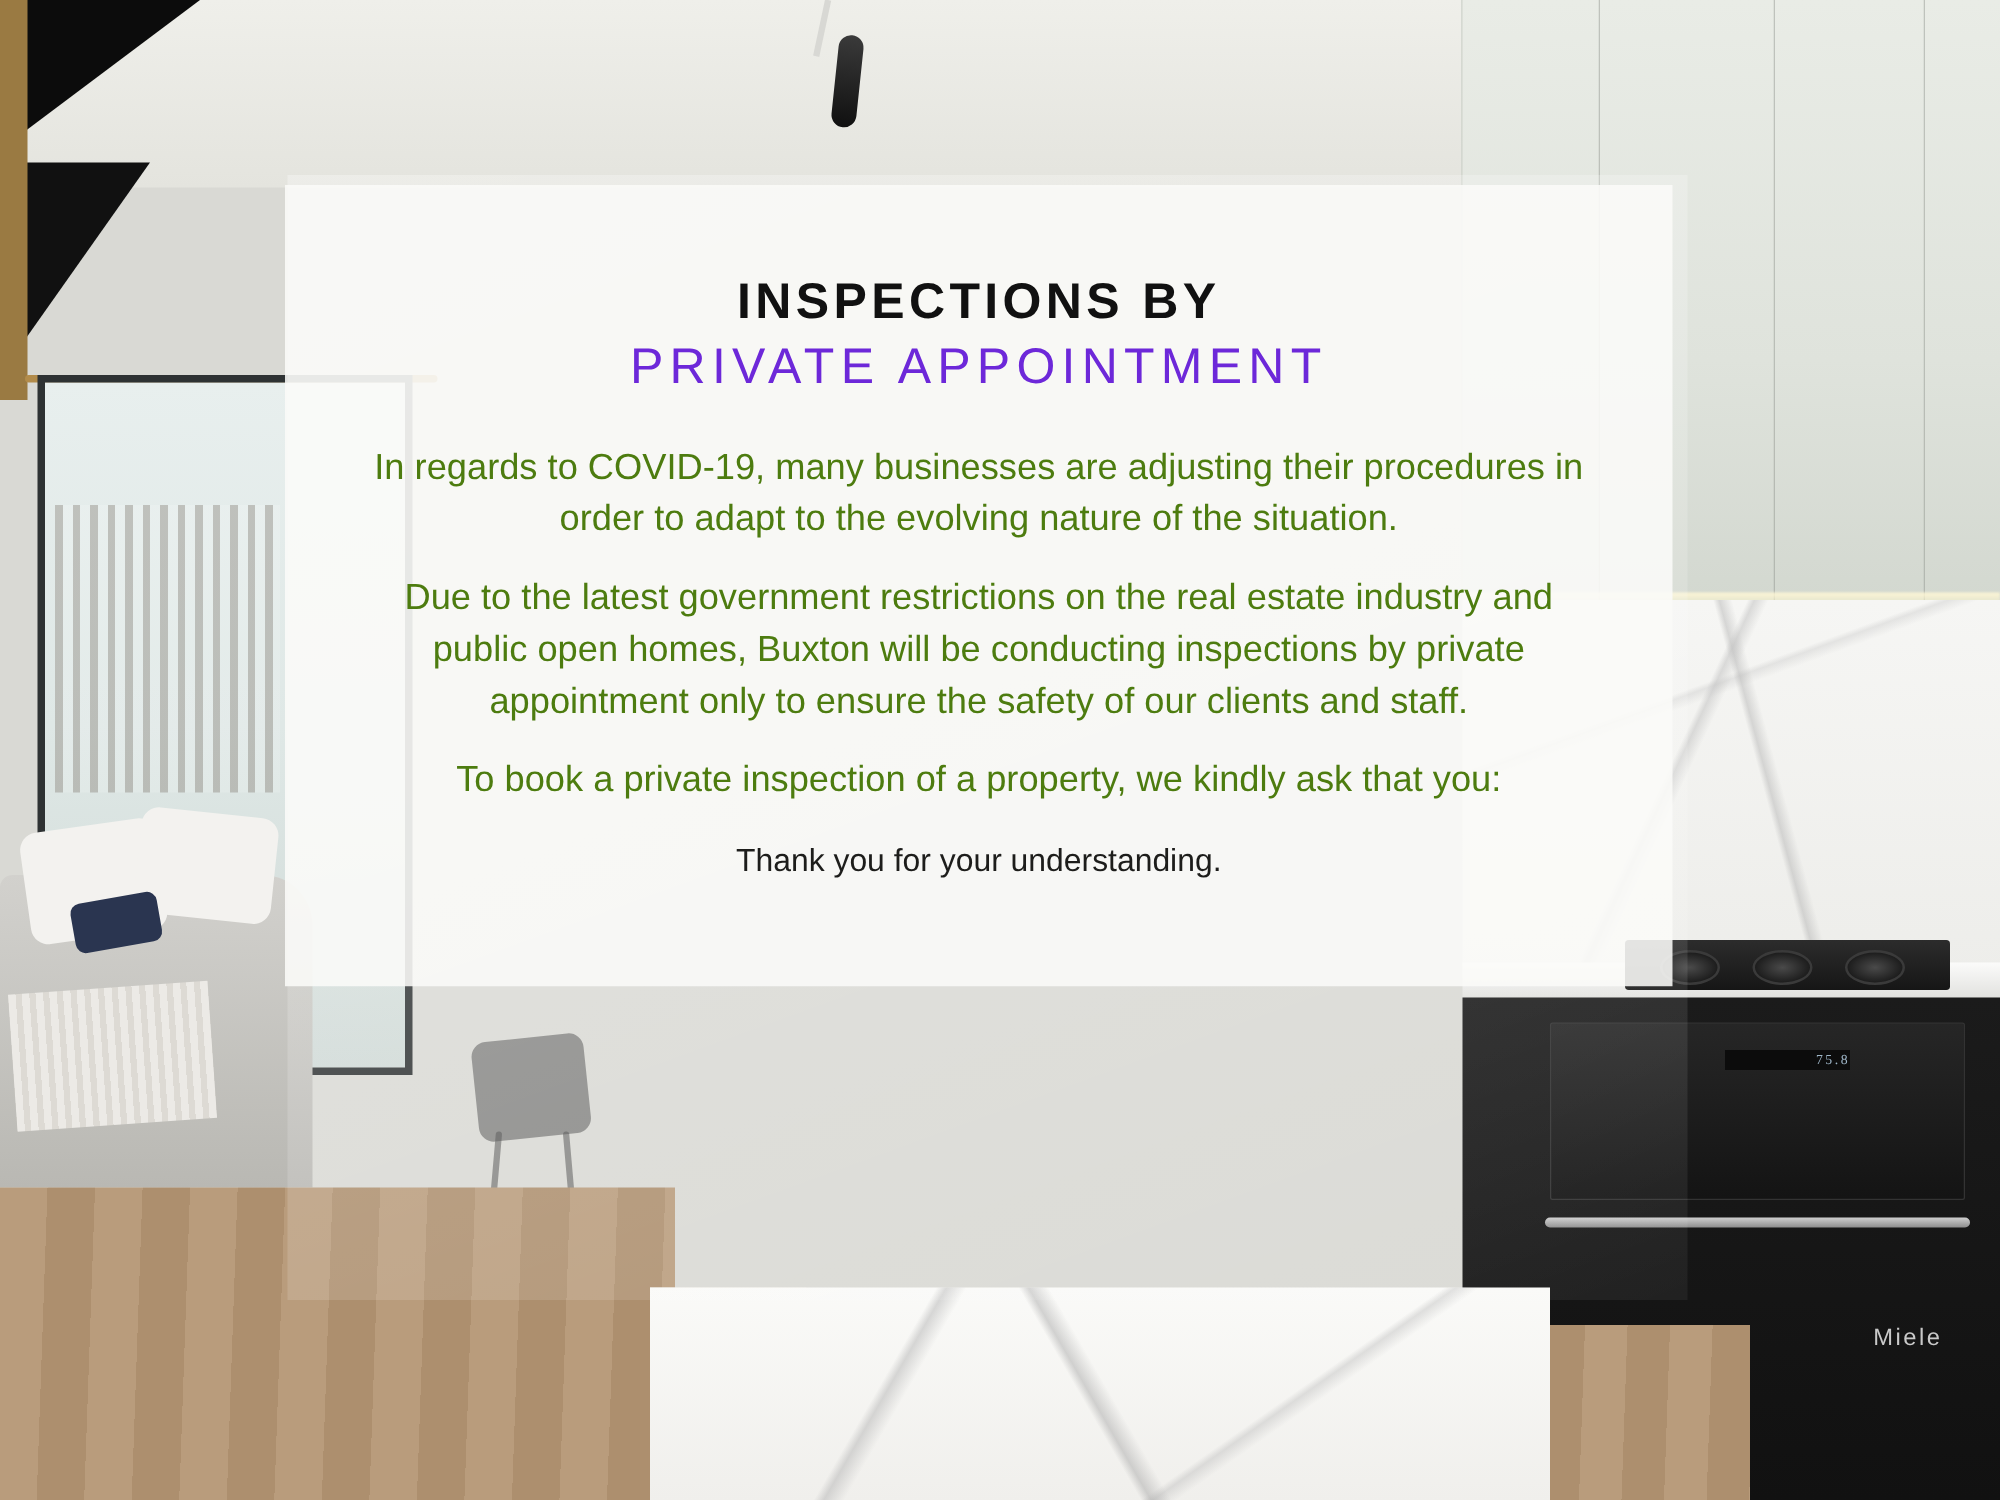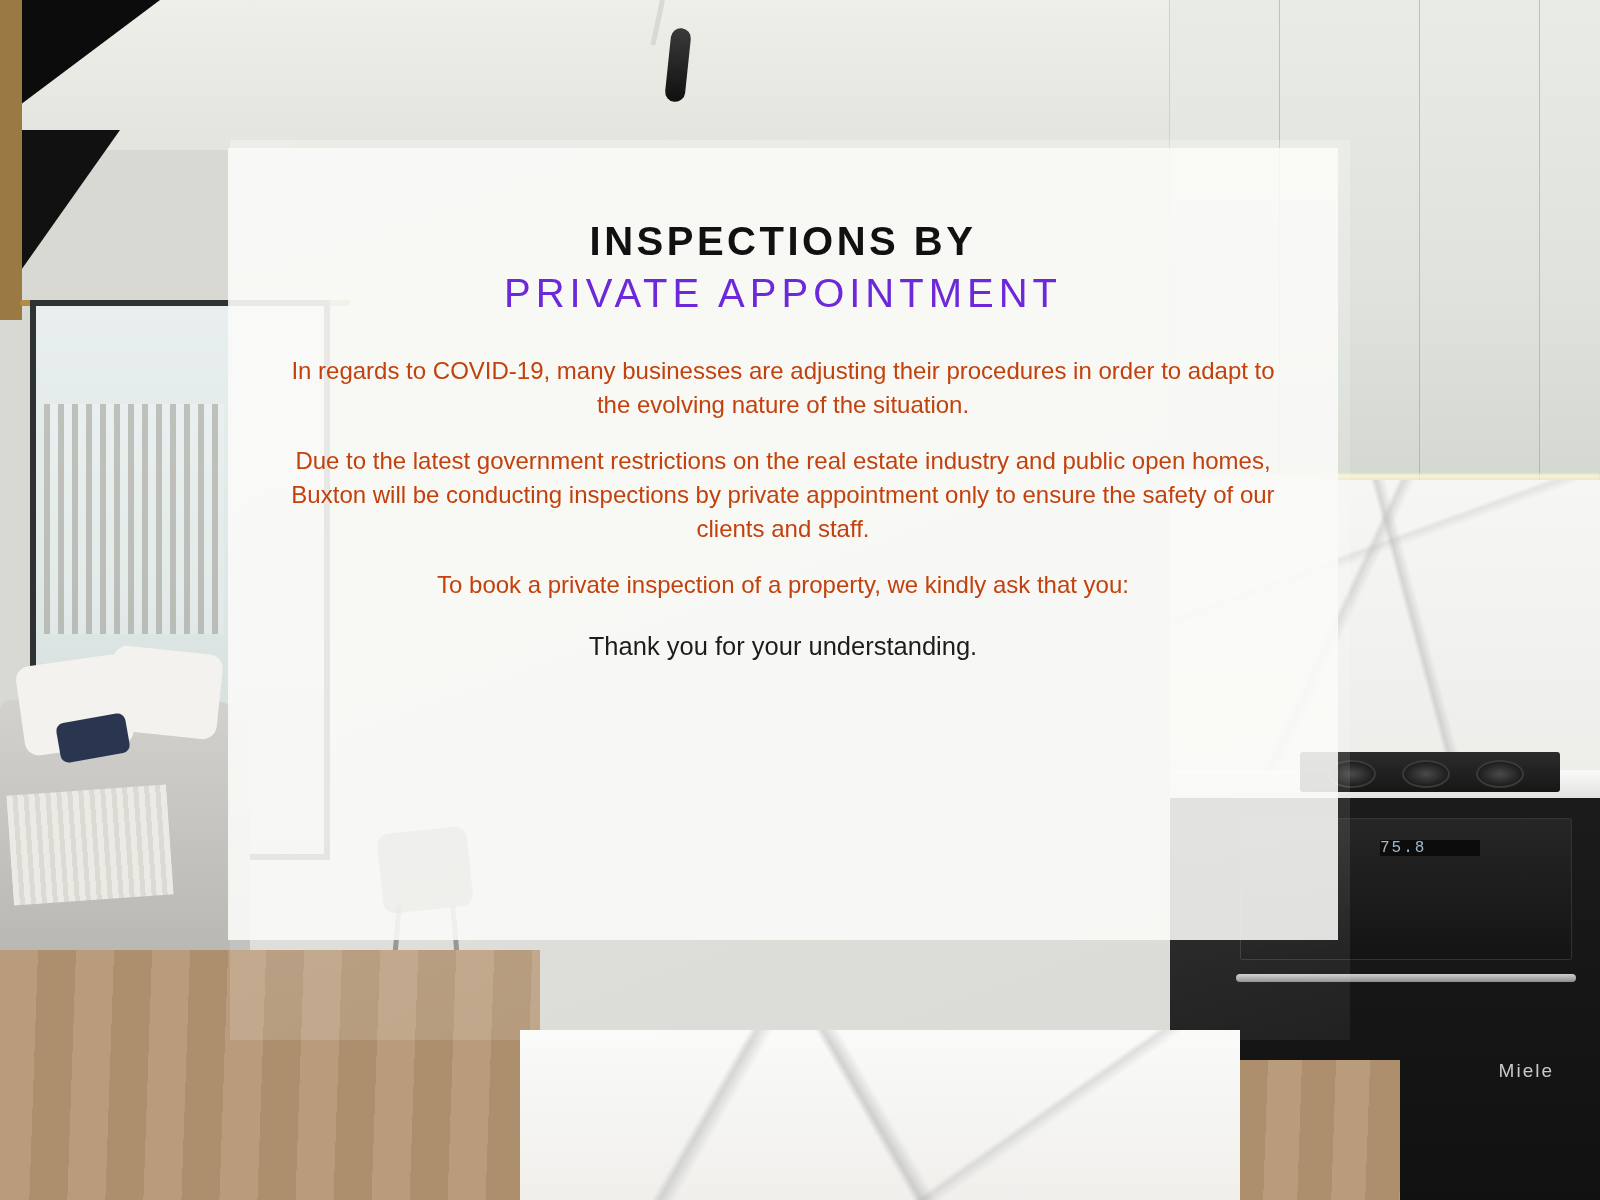--- a/index.html
+++ b/index.html
@@ -105,25 +105,25 @@
     background: linear-gradient(180deg, #262626 0%, #141414 100%);
     border: 1px solid #333;
     border-radius: 2px;
   }
   .oven-display {
     position: absolute;
     right: 120px; top: 42px;
     width: 100px; height: 16px;
     background: #0c0c0c;
     color: #9fb7c9;
-    font-size: 16px;
+    font-size: 11px;
     letter-spacing: 2px;
-    text-align: left;
+    text-align: right;
     line-height: 16px;
-    font-family: Liberation Mono, monospace;
+    font-family: Liberation Serif, serif;
   }
   .oven-handle {
     position: absolute;
     right: 24px; top: 176px;
     width: 340px; height: 8px;
     background: linear-gradient(180deg, #cfcfcf, #8d8d8d);
     border-radius: 4px;
   }
   .brand-badge {
     position: absolute;
@@ -285,21 +285,21 @@
     background: linear-gradient(160deg, rgba(255,255,255,0.30), rgba(255,255,255,0.05));
     pointer-events: none;
   }
 
   
   .card {
     position: absolute;
     left: 228px;
     top: 148px;
     width: 1110px;
-    height: 792px;
+    height: 641px;
     background: rgba(250,250,248,0.88);
     box-sizing: border-box;
     padding: 70px 54px 40px 54px;
     text-align: center;
     color: #1d1d1b;
   }
 
   .title-line1 {
     font-size: 40px;
     font-weight: 700;
@@ -311,24 +311,24 @@
   .title-line2 {
     font-size: 40px;
     font-weight: 400;
     letter-spacing: 5px;
     line-height: 1.15;
     margin: 0 0 38px 0;
     color: #6d28d9;
   }
 
   .body-para {
-    font-size: 24px;
+    font-size: 29px;
     line-height: 1.42;
     margin: 0 0 22px 0;
-    color: #c2410c;
+    color: #4d7c0f;
   }
   .body-para b { font-weight: 400; }
 
   .bullet-list {
     margin: 0 0 22px 0;
     padding: 0;
     list-style: none;
   }
   .bullet-list li {
     font-size: 25.5px;

